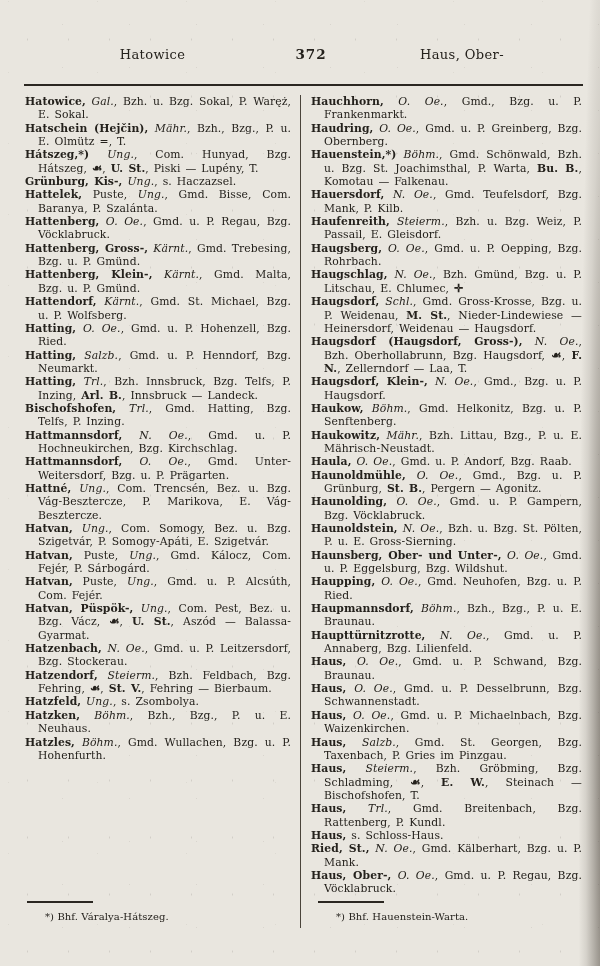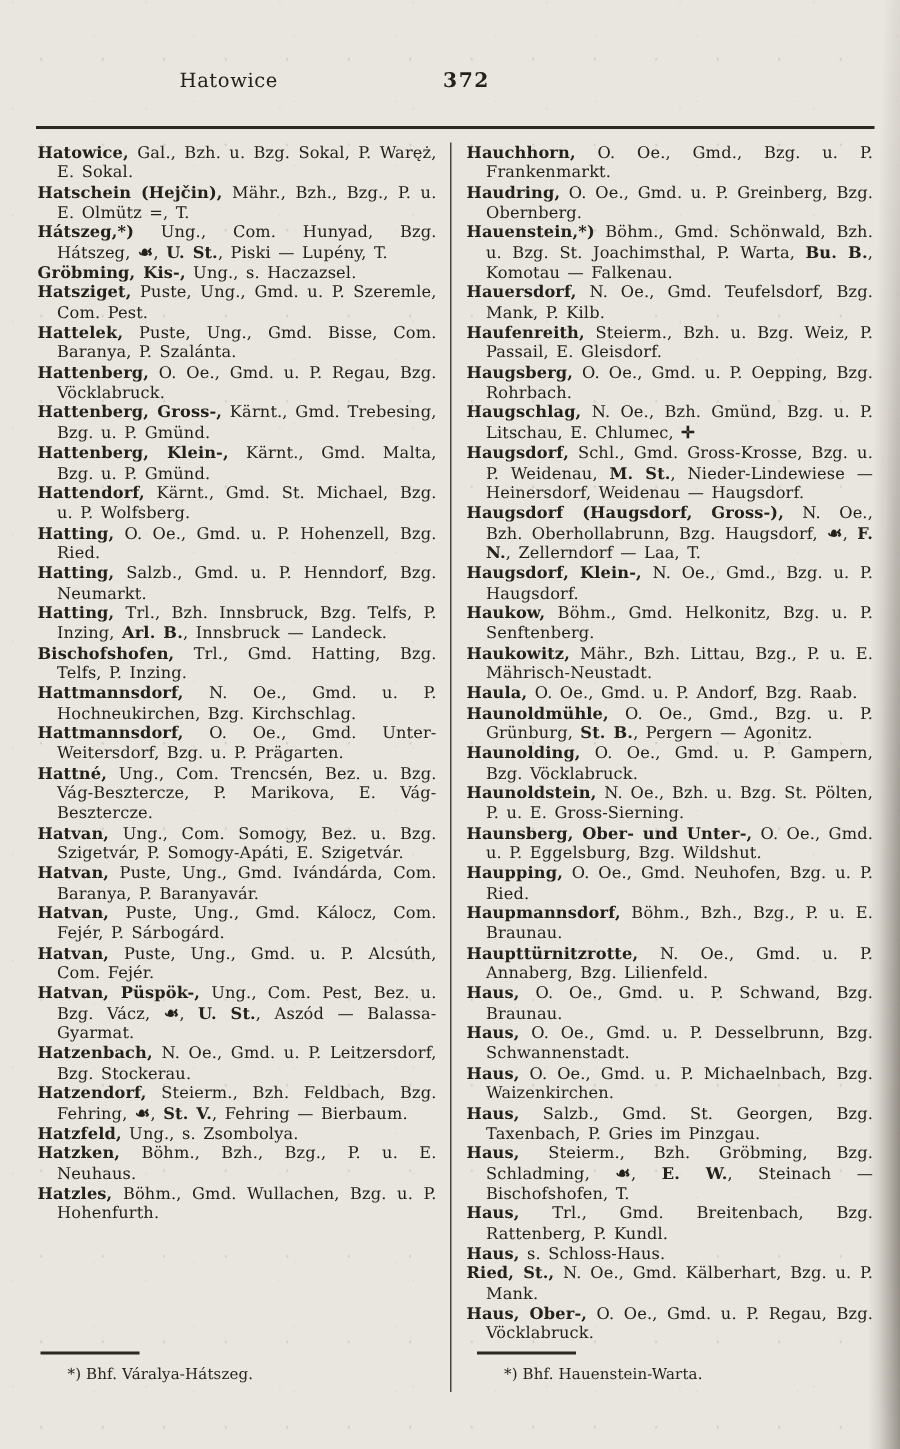--- a/index.html
+++ b/index.html
@@ -28,61 +28,60 @@
   .col{width:266px;}
   .col.left-col{margin-right:20px;}
   .col.right-col{width:271px;}
   .column-divider{position:absolute;left:300px;top:95px;width:1px;height:833px;background:#4a443b;}
   p.entry{
     margin:0;font-size:10.8px;line-height:13.35px;
     text-align:justify;text-indent:-13px;padding-left:13px;
     word-spacing:1.4px;letter-spacing:0.1px;
   }
   .seg-b{font-weight:bold;}
-  .seg-i{margin-top:40px;}
+  .seg-i{font-style:italic;margin-top:40px;}
   .seg-sym{font-weight:bold;font-size:11.5px;line-height:1;}
   .seg-cross{font-weight:bold;font-size:11px;line-height:1;}
   .footnote-block{position:absolute;top:901px;}
   .footnote-block.fleft{left:25px;width:266px;}
   .footnote-block.fright{left:316px;width:266px;}
   .footnote-rule{width:66px;height:2px;background:#2b2721;margin:0 0 8px 2px;}
   .footnote-text{font-size:10px;margin:0;padding-left:20px;letter-spacing:0.1px;}
 </style>
 </head>
 <body>
 
 <div class="page">
 
   <div class="header">
     <span class="hl">Hatowice</span>
     <span class="hc">372</span>
+    <span class="hr">Haus, Ober-</span>
   </div>
   <div class="header-rule"></div>
 
   <div class="columns">
     <div class="col left-col">
         <p class="entry"><span class="seg-b">Hatowice,</span><span class="seg-i"> Gal.</span><span class="seg-n">, Bzh. u. Bzg. Sokal, P. Waręż, E. Sokal.</span></p>
         <p class="entry"><span class="seg-b">Hatschein (Hejčin),</span><span class="seg-i"> Mähr.</span><span class="seg-n">, Bzh., Bzg., P. u. E. Olmütz =, T.</span></p>
         <p class="entry"><span class="seg-b">Hátszeg,*)</span><span class="seg-i"> Ung.</span><span class="seg-n">, Com. Hunyad, Bzg. Hátszeg, </span><span class="seg-sym">☙</span><span class="seg-n">, </span><span class="seg-b">U. St.</span><span class="seg-n">, Piski — Lupény, T.</span></p>
-        <p class="entry"><span class="seg-b">Gröbming, Kis-,</span><span class="seg-i"> Ung.</span><span class="seg-n">, s. Haczazsel.</span></p>
-        <p class="entry"><span class="seg-b">Hatsziget,</span><span class="seg-n"> Puste, </span><span class="seg-i">Ung.</span><span class="seg-n">, Gmd. u. P. Szeremle, Com. Pest.</span></p>
+        <p class="entry"><span class="seg-b">Grünburg, Kis-,</span><span class="seg-i"> Ung.</span><span class="seg-n">, s. Haczazsel.</span></p>
         <p class="entry"><span class="seg-b">Hattelek,</span><span class="seg-n"> Puste, </span><span class="seg-i">Ung.</span><span class="seg-n">, Gmd. Bisse, Com. Baranya, P. Szalánta.</span></p>
         <p class="entry"><span class="seg-b">Hattenberg,</span><span class="seg-i"> O. Oe.</span><span class="seg-n">, Gmd. u. P. Regau, Bzg. Vöcklabruck.</span></p>
         <p class="entry"><span class="seg-b">Hattenberg, Gross-,</span><span class="seg-i"> Kärnt.</span><span class="seg-n">, Gmd. Trebesing, Bzg. u. P. Gmünd.</span></p>
         <p class="entry"><span class="seg-b">Hattenberg, Klein-,</span><span class="seg-i"> Kärnt.</span><span class="seg-n">, Gmd. Malta, Bzg. u. P. Gmünd.</span></p>
         <p class="entry"><span class="seg-b">Hattendorf,</span><span class="seg-i"> Kärnt.</span><span class="seg-n">, Gmd. St. Michael, Bzg. u. P. Wolfsberg.</span></p>
         <p class="entry"><span class="seg-b">Hatting,</span><span class="seg-i"> O. Oe.</span><span class="seg-n">, Gmd. u. P. Hohenzell, Bzg. Ried.</span></p>
         <p class="entry"><span class="seg-b">Hatting,</span><span class="seg-i"> Salzb.</span><span class="seg-n">, Gmd. u. P. Henndorf, Bzg. Neumarkt.</span></p>
         <p class="entry"><span class="seg-b">Hatting,</span><span class="seg-i"> Trl.</span><span class="seg-n">, Bzh. Innsbruck, Bzg. Telfs, P. Inzing, </span><span class="seg-b">Arl. B.</span><span class="seg-n">, Innsbruck — Landeck.</span></p>
         <p class="entry"><span class="seg-b">Bischofshofen,</span><span class="seg-i"> Trl.</span><span class="seg-n">, Gmd. Hatting, Bzg. Telfs, P. Inzing.</span></p>
         <p class="entry"><span class="seg-b">Hattmannsdorf,</span><span class="seg-i"> N. Oe.</span><span class="seg-n">, Gmd. u. P. Hochneukirchen, Bzg. Kirchschlag.</span></p>
         <p class="entry"><span class="seg-b">Hattmannsdorf,</span><span class="seg-i"> O. Oe.</span><span class="seg-n">, Gmd. Unter-Weitersdorf, Bzg. u. P. Prägarten.</span></p>
         <p class="entry"><span class="seg-b">Hattné,</span><span class="seg-i"> Ung.</span><span class="seg-n">, Com. Trencsén, Bez. u. Bzg. Vág-Besztercze, P. Marikova, E. Vág-Besztercze.</span></p>
         <p class="entry"><span class="seg-b">Hatvan,</span><span class="seg-i"> Ung.</span><span class="seg-n">, Com. Somogy, Bez. u. Bzg. Szigetvár, P. Somogy-Apáti, E. Szigetvár.</span></p>
-        <p class="entry"><span class="seg-b">Hatvan,</span><span class="seg-n"> Puste, </span><span class="seg-i">Ung.</span><span class="seg-n">, Gmd. Ivándárda, Com. Baranya, P. Baranyavár.</span></p>
         <p class="entry"><span class="seg-b">Hatvan,</span><span class="seg-n"> Puste, </span><span class="seg-i">Ung.</span><span class="seg-n">, Gmd. Kálocz, Com. Fejér, P. Sárbogárd.</span></p>
         <p class="entry"><span class="seg-b">Hatvan,</span><span class="seg-n"> Puste, </span><span class="seg-i">Ung.</span><span class="seg-n">, Gmd. u. P. Alcsúth, Com. Fejér.</span></p>
         <p class="entry"><span class="seg-b">Hatvan, Püspök-,</span><span class="seg-i"> Ung.</span><span class="seg-n">, Com. Pest, Bez. u. Bzg. Vácz, </span><span class="seg-sym">☙</span><span class="seg-n">, </span><span class="seg-b">U. St.</span><span class="seg-n">, Aszód — Balassa-Gyarmat.</span></p>
         <p class="entry"><span class="seg-b">Hatzenbach,</span><span class="seg-i"> N. Oe.</span><span class="seg-n">, Gmd. u. P. Leitzersdorf, Bzg. Stockerau.</span></p>
         <p class="entry"><span class="seg-b">Hatzendorf,</span><span class="seg-i"> Steierm.</span><span class="seg-n">, Bzh. Feldbach, Bzg. Fehring, </span><span class="seg-sym">☙</span><span class="seg-n">, </span><span class="seg-b">St. V.</span><span class="seg-n">, Fehring — Bierbaum.</span></p>
         <p class="entry"><span class="seg-b">Hatzfeld,</span><span class="seg-i"> Ung.</span><span class="seg-n">, s. Zsombolya.</span></p>
         <p class="entry"><span class="seg-b">Hatzken,</span><span class="seg-i"> Böhm.</span><span class="seg-n">, Bzh., Bzg., P. u. E. Neuhaus.</span></p>
         <p class="entry"><span class="seg-b">Hatzles,</span><span class="seg-i"> Böhm.</span><span class="seg-n">, Gmd. Wullachen, Bzg. u. P. Hohenfurth.</span></p>
       </div>
     <div class="col right-col">

